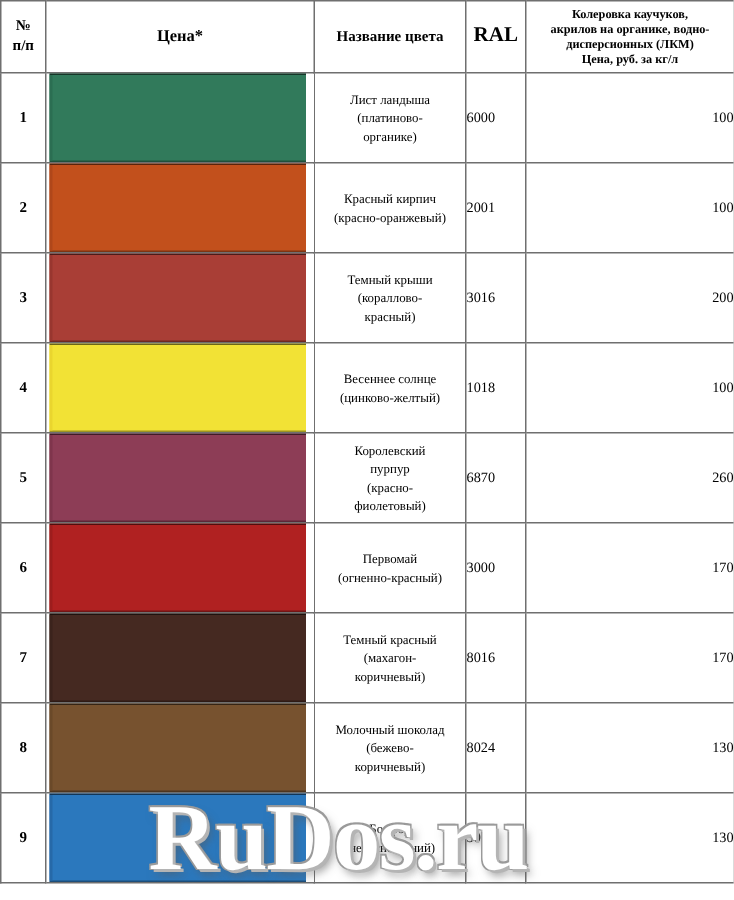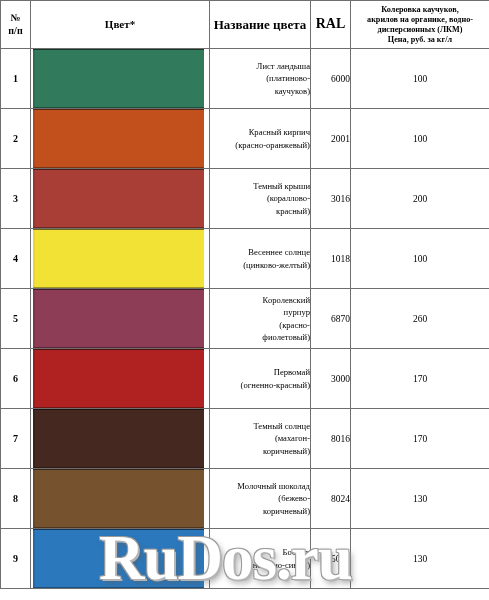--- a/index.html
+++ b/index.html
@@ -45,21 +45,21 @@
     font-weight: bold;
     text-align: center;
     font-size: 9.5px;
     line-height: 1.18;
     color: #000000;
     padding: 2px 2px;
     height: 48px;
   }
   th.h-num { font-size: 10px; line-height: 1.25; }
   th.h-color { font-size: 11px; }
-  th.h-name { font-size: 13px; }
+  th.h-name { font-size: 10px; }
   th.h-ral { font-size: 14px; }
   th.h-price { font-size: 8.2px; line-height: 1.22; padding: 1px 3px; }
 
   tbody tr { height: 60px; }
 
   td.cell-num {
     text-align: center;
     font-size: 10px;
     font-weight: bold;
     color: #000000;
@@ -84,29 +84,29 @@
     top: 0;
     bottom: 0;
     width: 2px;
   }
   td.cell-name {
     font-size: 8.6px;
     line-height: 1.42;
     color: #000000;
     padding: 3px 4px 3px 6px;
     vertical-align: middle;
+    text-align: center;
+  }
+  td.cell-ral {
+    text-align: left;
+    font-size: 9.5px;
+    color: #000000;
+  }
+  td.cell-price {
     text-align: right;
-  }
-  td.cell-ral {
-    text-align: right;
-    font-size: 9.5px;
-    color: #000000;
-  }
-  td.cell-price {
-    text-align: center;
     font-size: 9.5px;
     color: #000000;
   }
   .watermark {
     position: absolute;
     left: 244px;
     top: 519px;
     width: 290px;
     height: 78px;
     pointer-events: none;
@@ -143,21 +143,21 @@
       <col class="c-name">
       <col class="c-ral">
       <col class="c-price">
     </colgroup>
     <thead>
       <tr>
         <th class="h-num">
           <div>№</div>
           <div>п/п</div>
         </th>
-        <th class="h-color">Цвет*</th>
+        <th class="h-color">Цена*</th>
         <th class="h-name">Название цвета</th>
         <th class="h-ral">RAL</th>
         <th class="h-price">
           <div>Колеровка каучуков,</div>
           <div>акрилов на органике, водно-</div>
           <div>дисперсионных (ЛКМ)</div>
           <div>Цена,  руб. за  кг/л</div>
         </th>
       </tr>
     </thead>
@@ -165,21 +165,21 @@
         <tr>
           <td class="cell-num">1</td>
           <td class="cell-color">
             <div class="swatch" style="background: rgb(49, 122, 91);">
               <div class="swatch-stripe" style="background: rgb(43, 110, 82);"></div>
             </div>
           </td>
           <td class="cell-name">
             <div>Лист ландыша</div>
             <div>(платиново-</div>
-            <div>каучуков)</div>
+            <div>органике)</div>
           </td>
           <td class="cell-ral">6000</td>
           <td class="cell-price">100</td>
         </tr>
         <tr>
           <td class="cell-num">2</td>
           <td class="cell-color">
             <div class="swatch" style="background: rgb(194, 80, 28);">
               <div class="swatch-stripe" style="background: rgb(176, 71, 26);"></div>
             </div>
@@ -251,21 +251,21 @@
           <td class="cell-price">170</td>
         </tr>
         <tr>
           <td class="cell-num">7</td>
           <td class="cell-color">
             <div class="swatch" style="background: rgb(69, 41, 33);">
               <div class="swatch-stripe" style="background: rgb(59, 35, 28);"></div>
             </div>
           </td>
           <td class="cell-name">
-            <div>Темный солнце</div>
+            <div>Темный красный</div>
             <div>(махагон-</div>
             <div>коричневый)</div>
           </td>
           <td class="cell-ral">8016</td>
           <td class="cell-price">170</td>
         </tr>
         <tr>
           <td class="cell-num">8</td>
           <td class="cell-color">
             <div class="swatch" style="background: rgb(119, 82, 47);">

